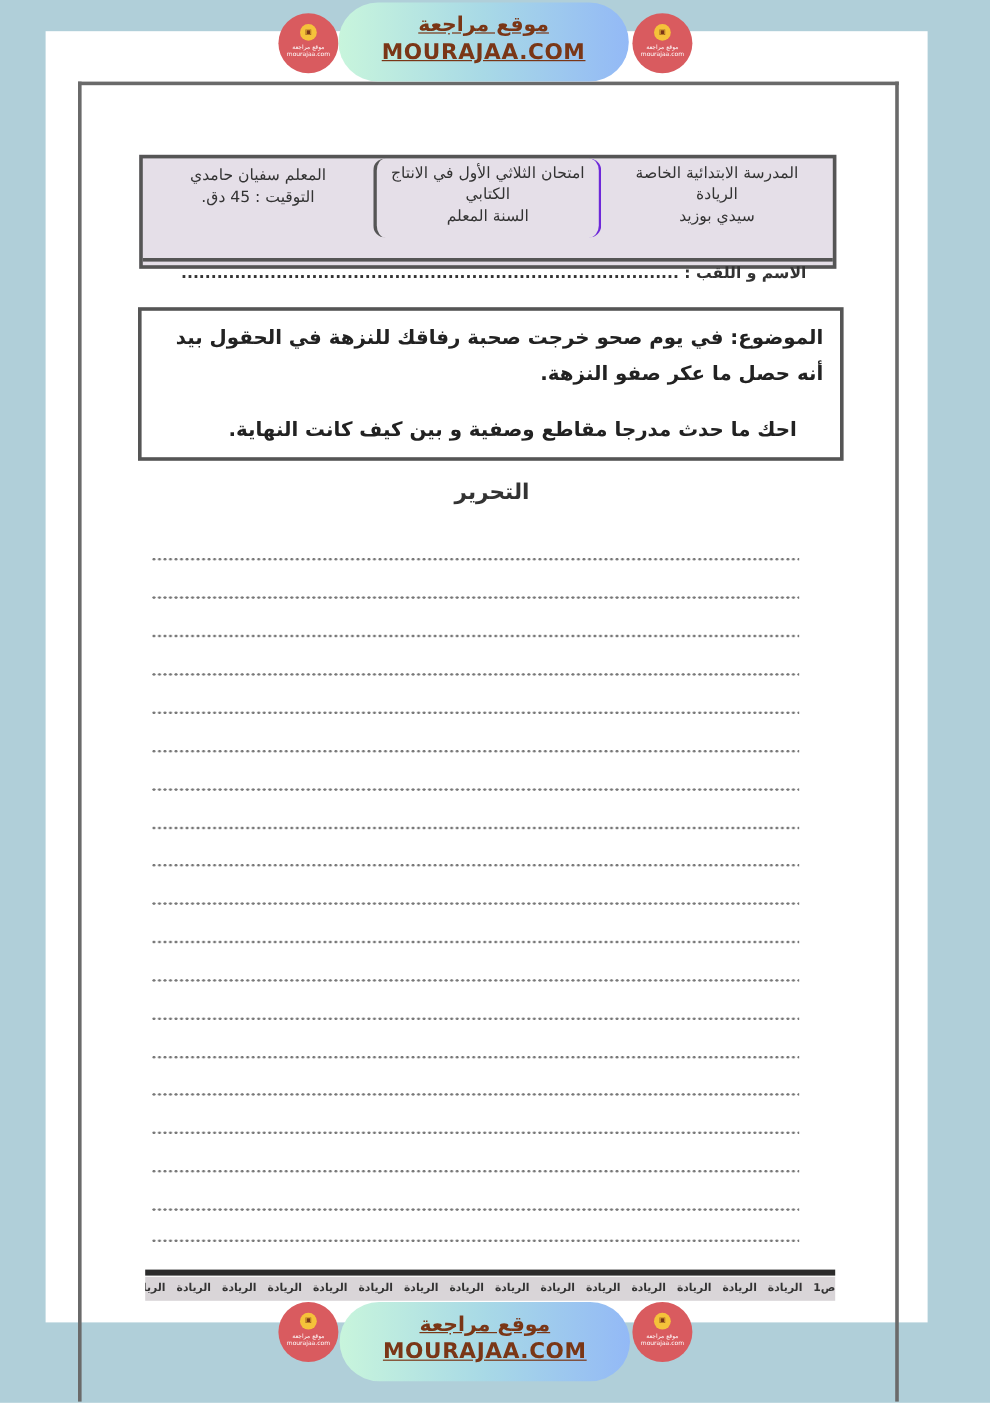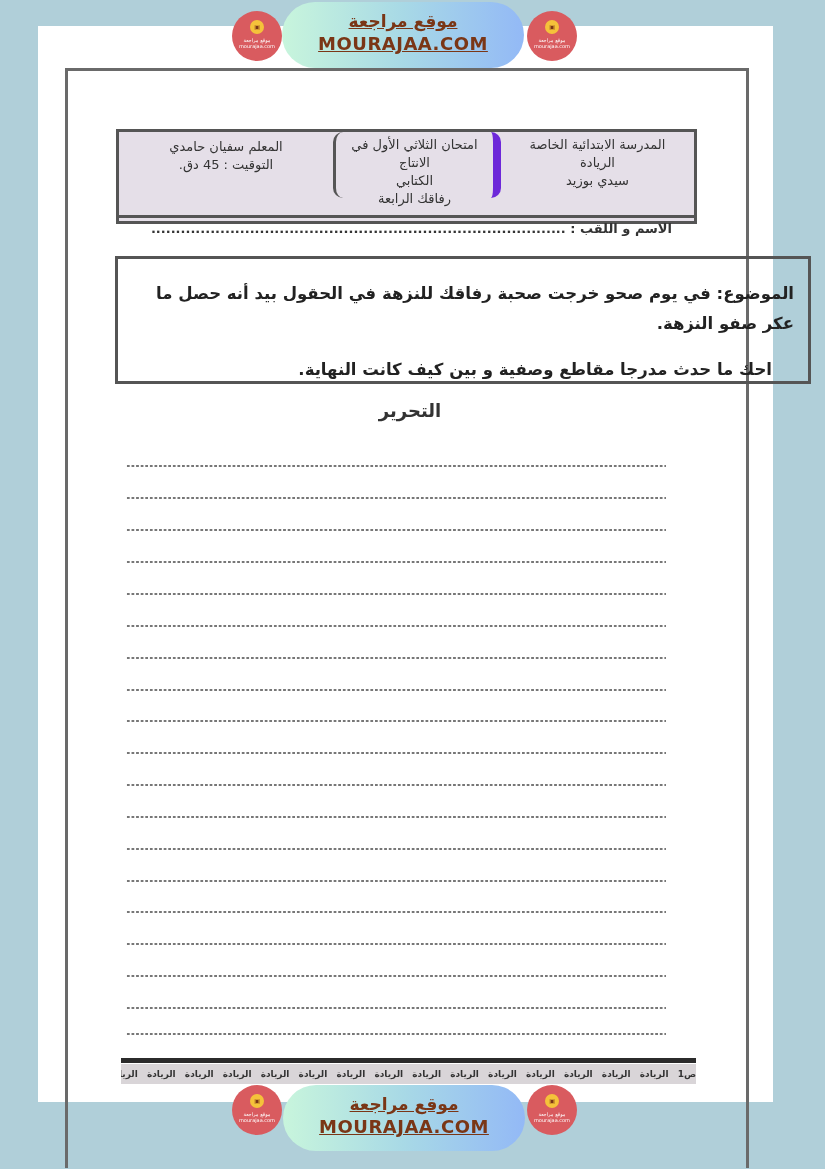--- a/index.html
+++ b/index.html
@@ -21,31 +21,31 @@
   .hdr {
     position:absolute; left:116px; top:129px; width:581px; height:95px;
     border:3px solid #555; box-sizing:border-box; background:#e5dfe8;
   }
   .hdr .row1 { position:absolute; left:0; top:0; right:0; height:66px; display:flex; flex-direction:row-reverse; }
   .hdr .cell {
     box-sizing:border-box; text-align:center; direction:rtl;
     font-family:"DejaVu Sans", sans-serif; font-size:13px; color:#333; line-height:18px; padding-top:4px;border-radius:10px;
   }
   .hdr .c1 { width:193px; }
-  .hdr .c2 { width:168px; border-left:3px solid #555; border-right:8px solid #6d28d9; }
+  .hdr .c2 { width:190px; border-left:3px solid #555; border-right:2px solid #6d28d9; }
   .hdr .c3 { flex:1; text-align:center; padding-top:6px; }
   .hdr .row2 {
     position:absolute; left:0; right:0; top:66px; bottom:0; border-top:3px solid #555;
     direction:rtl; font-size:13px; color:#333; padding-right:22px; line-height:22px; font-weight:bold;margin-top:17px;
   }
   
   .subject {
-    position:absolute; left:115px; top:256px; width:696px; height:128px;
+    position:absolute; left:115px; top:256px; width:588px; height:128px;
     border:3px solid #555; box-sizing:border-box; direction:rtl;
-    padding:20px 14px 0 10px; font-size:16.5px; color:#222; font-weight:bold; line-height:30px;text-align:right;
+    padding:8px 14px 0 10px; font-size:16.5px; color:#222; font-weight:bold; line-height:30px;text-align:right;
   }
   .subject .p2 { margin-top:16px; padding-right:22px; }
   .title {
     position:absolute; left:300px; top:400px; width:220px; text-align:center; direction:rtl;
     font-size:18px; font-weight:bold; color:#333;
   }
   .line {
     position:absolute; left:126px; width:540px; height:2px;
     background-image:radial-gradient(circle, #777 45%, transparent 55%);
     background-size:4.6px 2px; background-repeat:repeat-x;
@@ -95,21 +95,21 @@
 <div class="hdr">
   <div class="row1">
     <div class="cell c1">
       <div>المدرسة الابتدائية الخاصة</div>
       <div>الريادة</div>
       <div>سيدي بوزيد</div>
     </div>
     <div class="cell c2">
       <div>امتحان الثلاثي الأول في الانتاج</div>
       <div>الكتابي</div>
-      <div>رفاقك الرابعة</div>
+      <div>السنة المعلم</div>
     </div>
     <div class="cell c3">
       <div>المعلم سفيان حامدي</div>
       <div>التوقيت : 45 دق.</div>
     </div>
   </div>
   <div class="row2">الاسم و اللقب : ....................................................................................</div>
 </div>
 
 <div class="subject">

